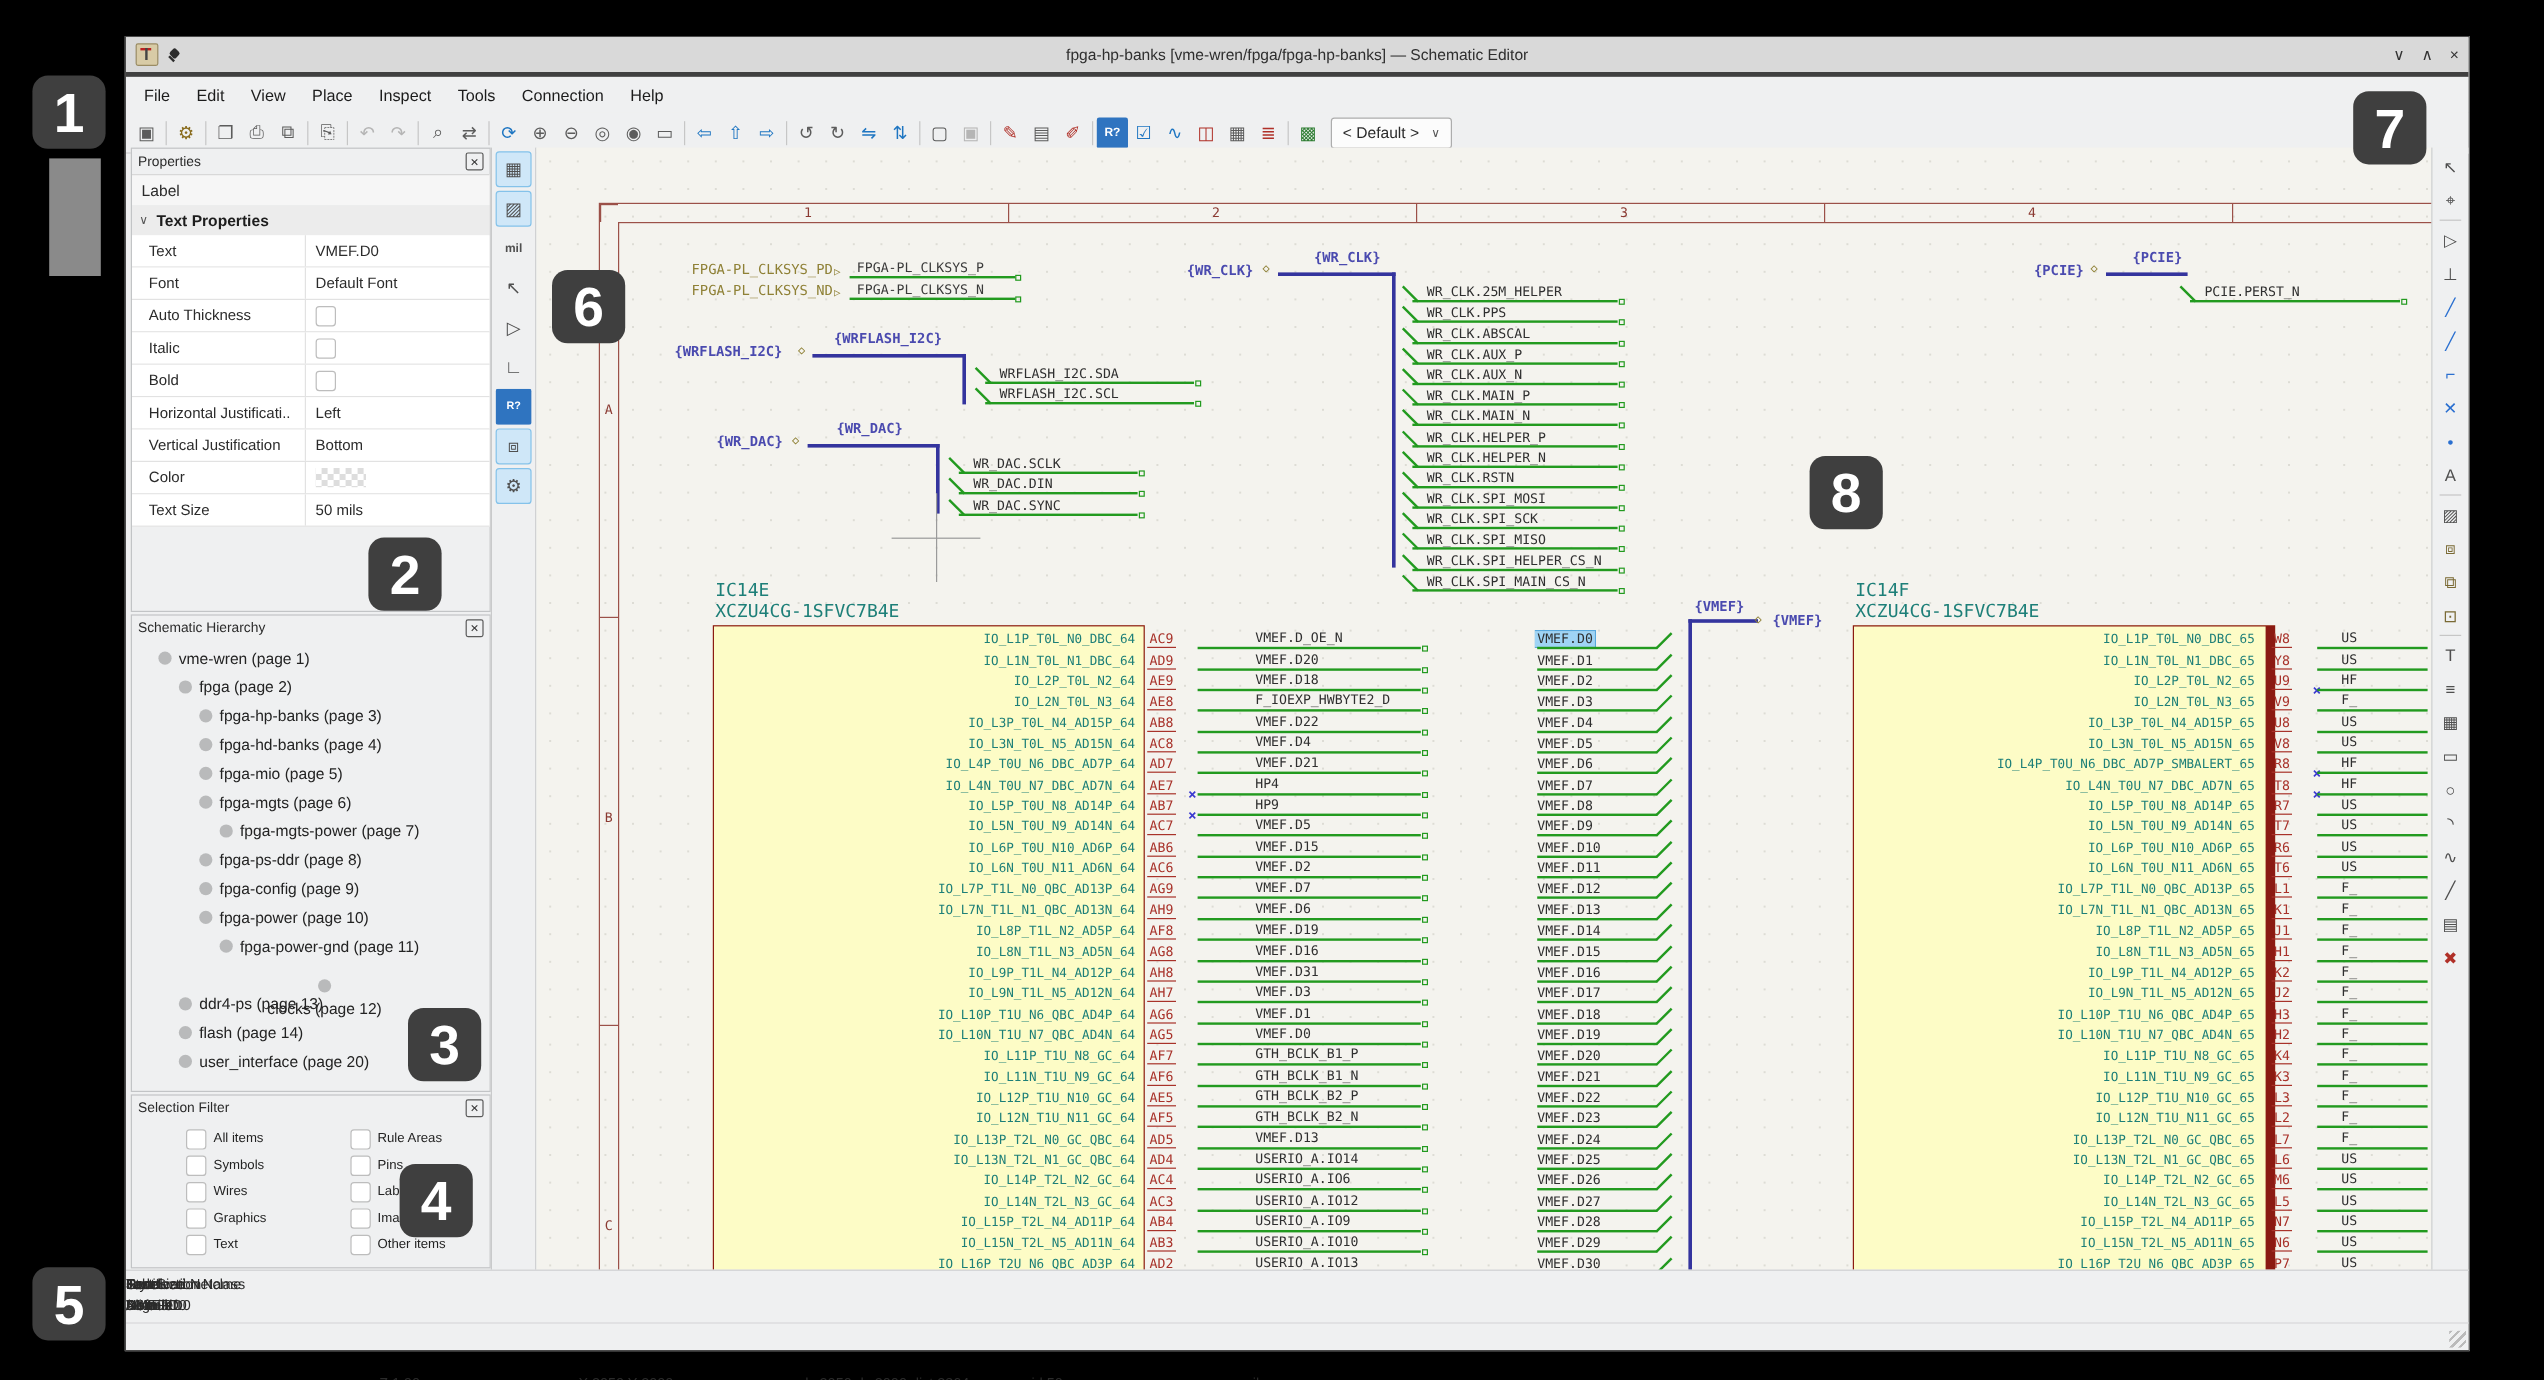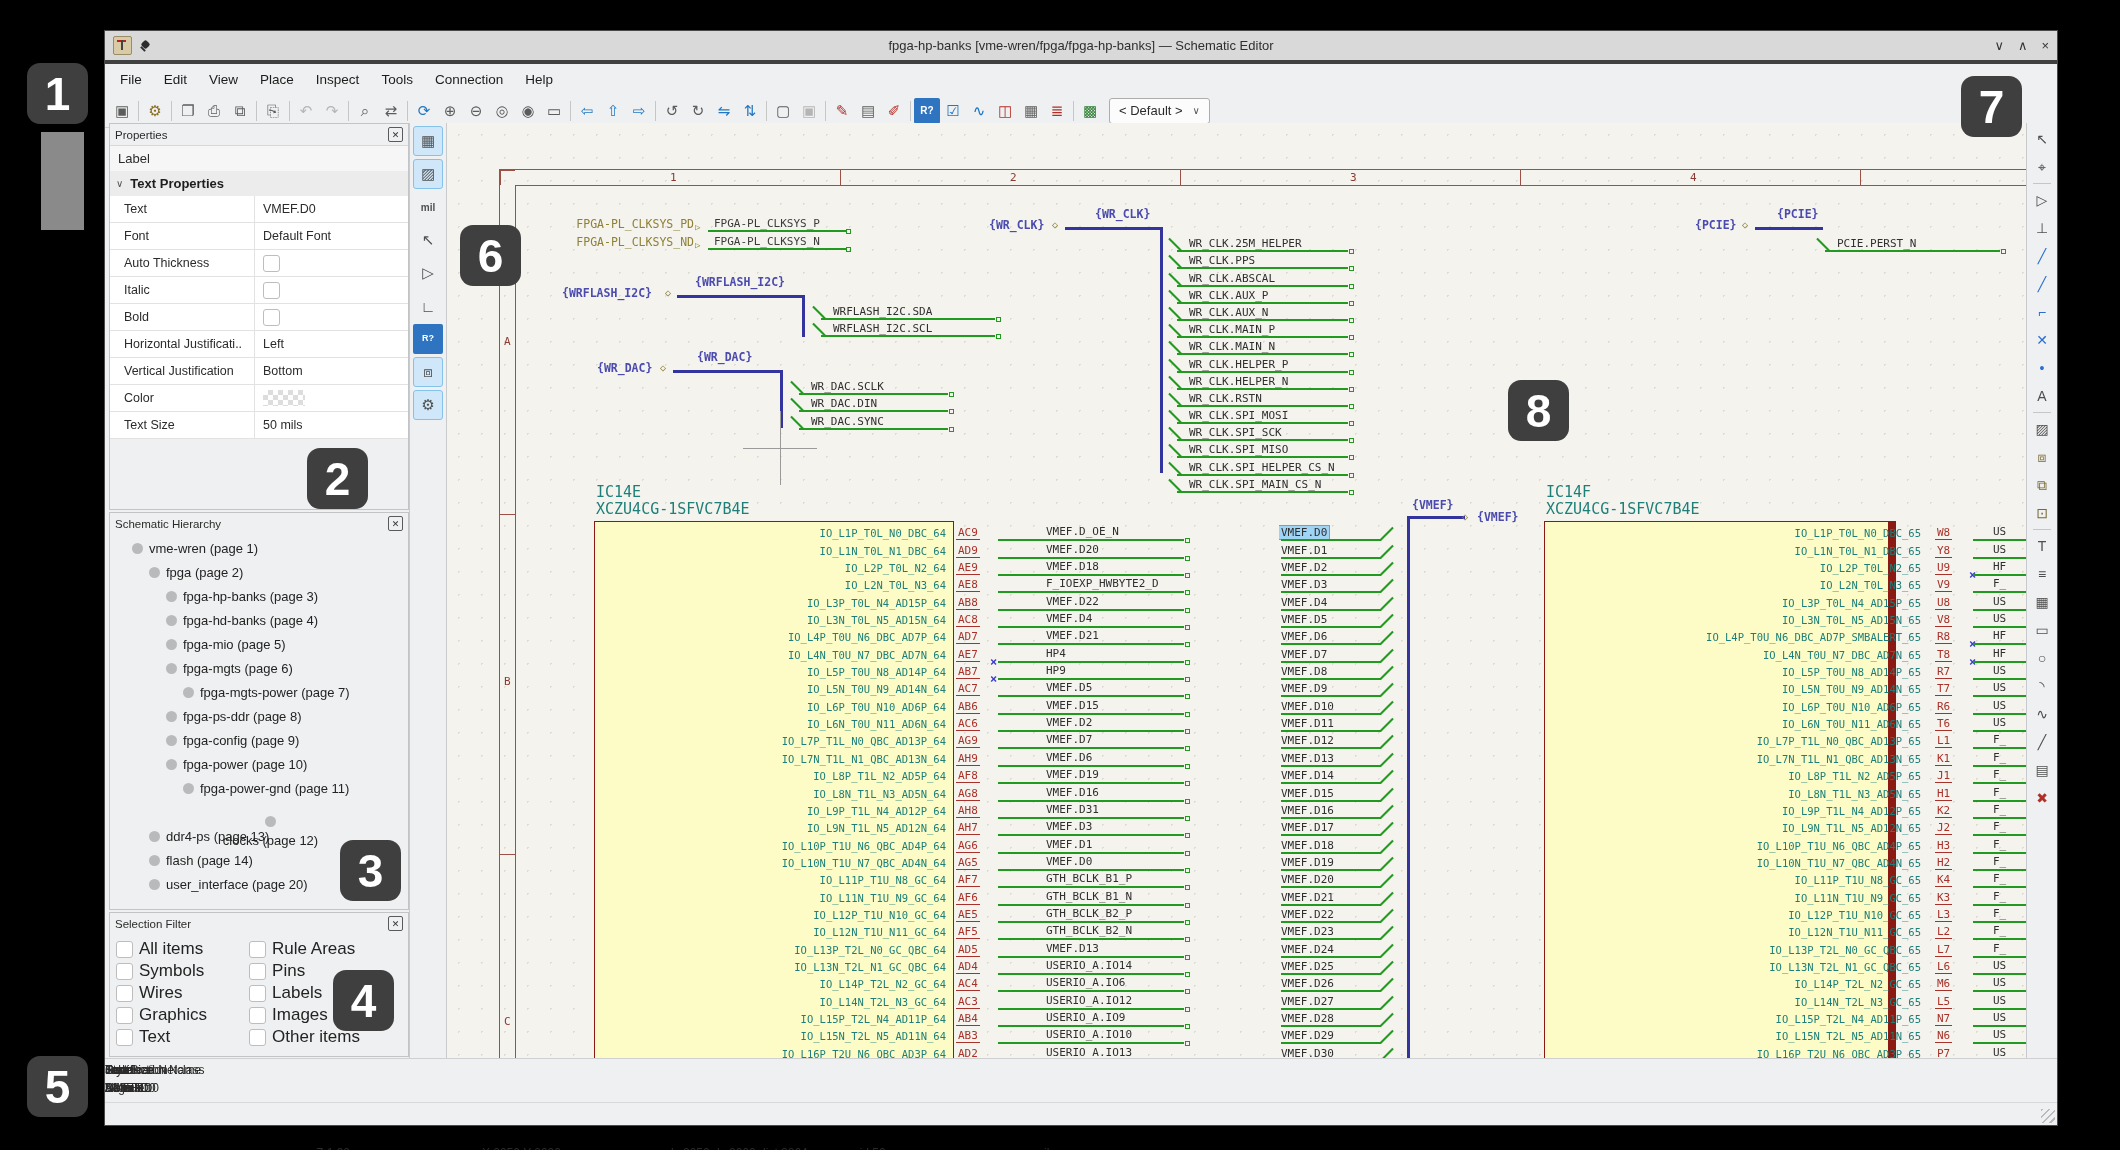--- a/index.html
+++ b/index.html
@@ -56,21 +56,21 @@
   .swatch{display:none;width:42px;height:16px;
           background:conic-gradient(#ddd 25%,#fff 0 50%,#ddd 0 75%,#fff 0);background-size:10px 10px;}
   .swatch.f-is_swatch{display:block;}
   
   .tree{padding:2px 0;}
   .trow{height:24px;display:flex;align-items:center;gap:6px;font-size:13px;color:#232323;box-sizing:border-box;}
   .trow .chev{width:10px;font-size:9px;color:#666;visibility:hidden;}
   .trow .dot{width:11px;height:11px;border-radius:50%;background:#b9babb;flex:0 0 auto;}
   
   .filter-grid{display:grid;grid-template-rows:repeat(5,22px);grid-auto-flow:column;padding:4px 6px 8px;}
-  .frow{display:flex;align-items:center;gap:6px;font-size:17px;color:#232323;}
+  .frow{display:flex;align-items:center;gap:6px;font-size:11px;color:#232323;margin-left:39px;}
   .fbox{width:15px;height:15px;border:1px solid #bdbdbd;border-radius:3px;background:#fff;display:flex;align-items:center;justify-content:center;font-size:11px;color:#235a82;}
 
   
   .lstrip{width:36px;border-left:1px solid #c9cacb;border-right:1px solid #c9cacb;background:#eff0f1;
           display:flex;flex-direction:column;align-items:center;padding-top:3px;gap:3px;}
   .sbtn{width:28px;height:28px;display:flex;align-items:center;justify-content:center;font-size:15px;
         color:#4f4f4f;border-radius:3px;border:1px solid transparent;}
   .sbtn.f-active{background:#cfe7f8;border-color:#84c2ea;}
   .sbtn.small{font-size:10px;font-weight:bold;}
   .sbtn.annic{font-size:9px;font-weight:bold;color:#fff;background:#2f74c0;line-height:1.05;border-radius:2px;}
@@ -1142,21 +1142,21 @@
 
               <span class="vdiag"></span>
             </div>
           </div>
       </div>
 
       <div>
         <span class="ic-ref" style="left:1099px;top:360px;position:absolute;">IC14F</span>
         <span class="ic-ref" style="left:1099px;top:377px;position:absolute;">XCZU4CG-1SFVC7B4E</span>
         <div class="ic-body" style="left:1097px;top:398px;width:352px;height:540px;border-right-width:8px;"></div>
-        <div style="position:absolute;left:1134px;top:401px;width:520px;height:537px;overflow:hidden;">
+        <div style="position:absolute;left:1092px;top:401px;width:520px;height:537px;overflow:hidden;">
 
         <div class="rrow">
               <span class="pname">IO_L1P_T0L_N0_DBC_65</span>
               <span class="pnum">W8</span>
 
               <span class="pwire"></span>
               <span class="plabel">US</span>
             </div>
             <div class="rrow">
               <span class="pname">IO_L1N_T0L_N1_DBC_65</span>

